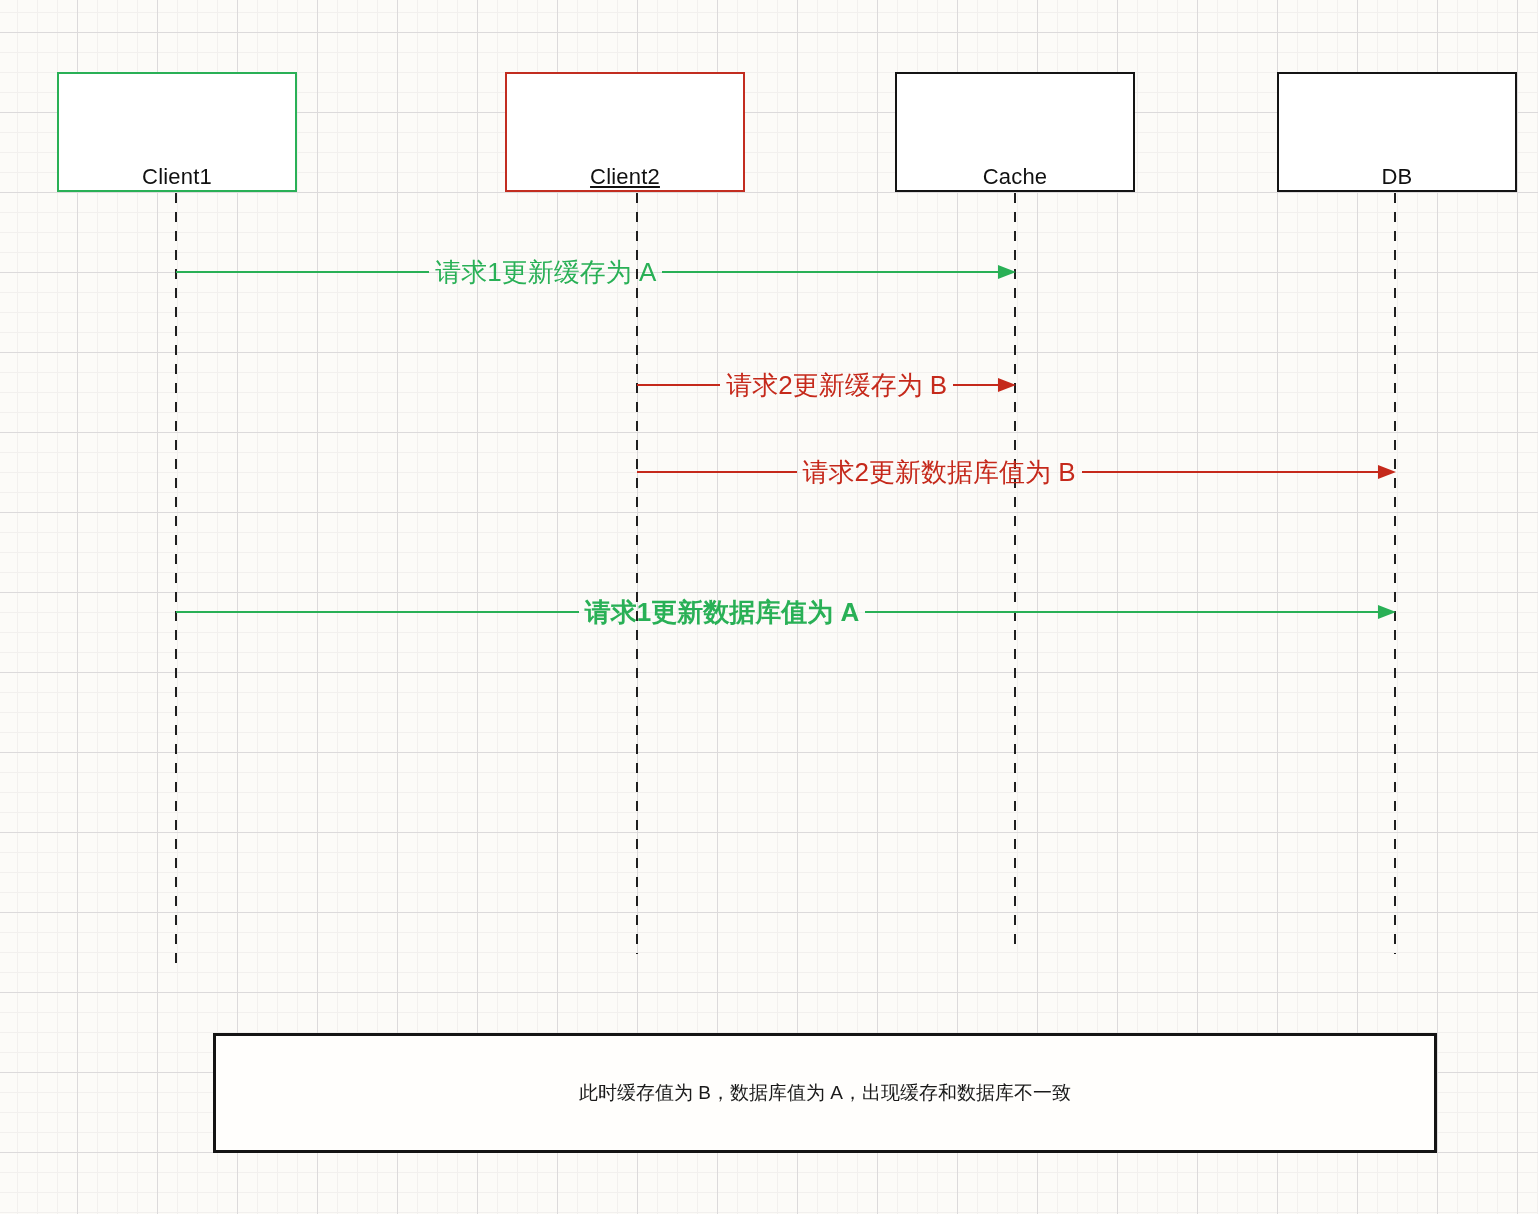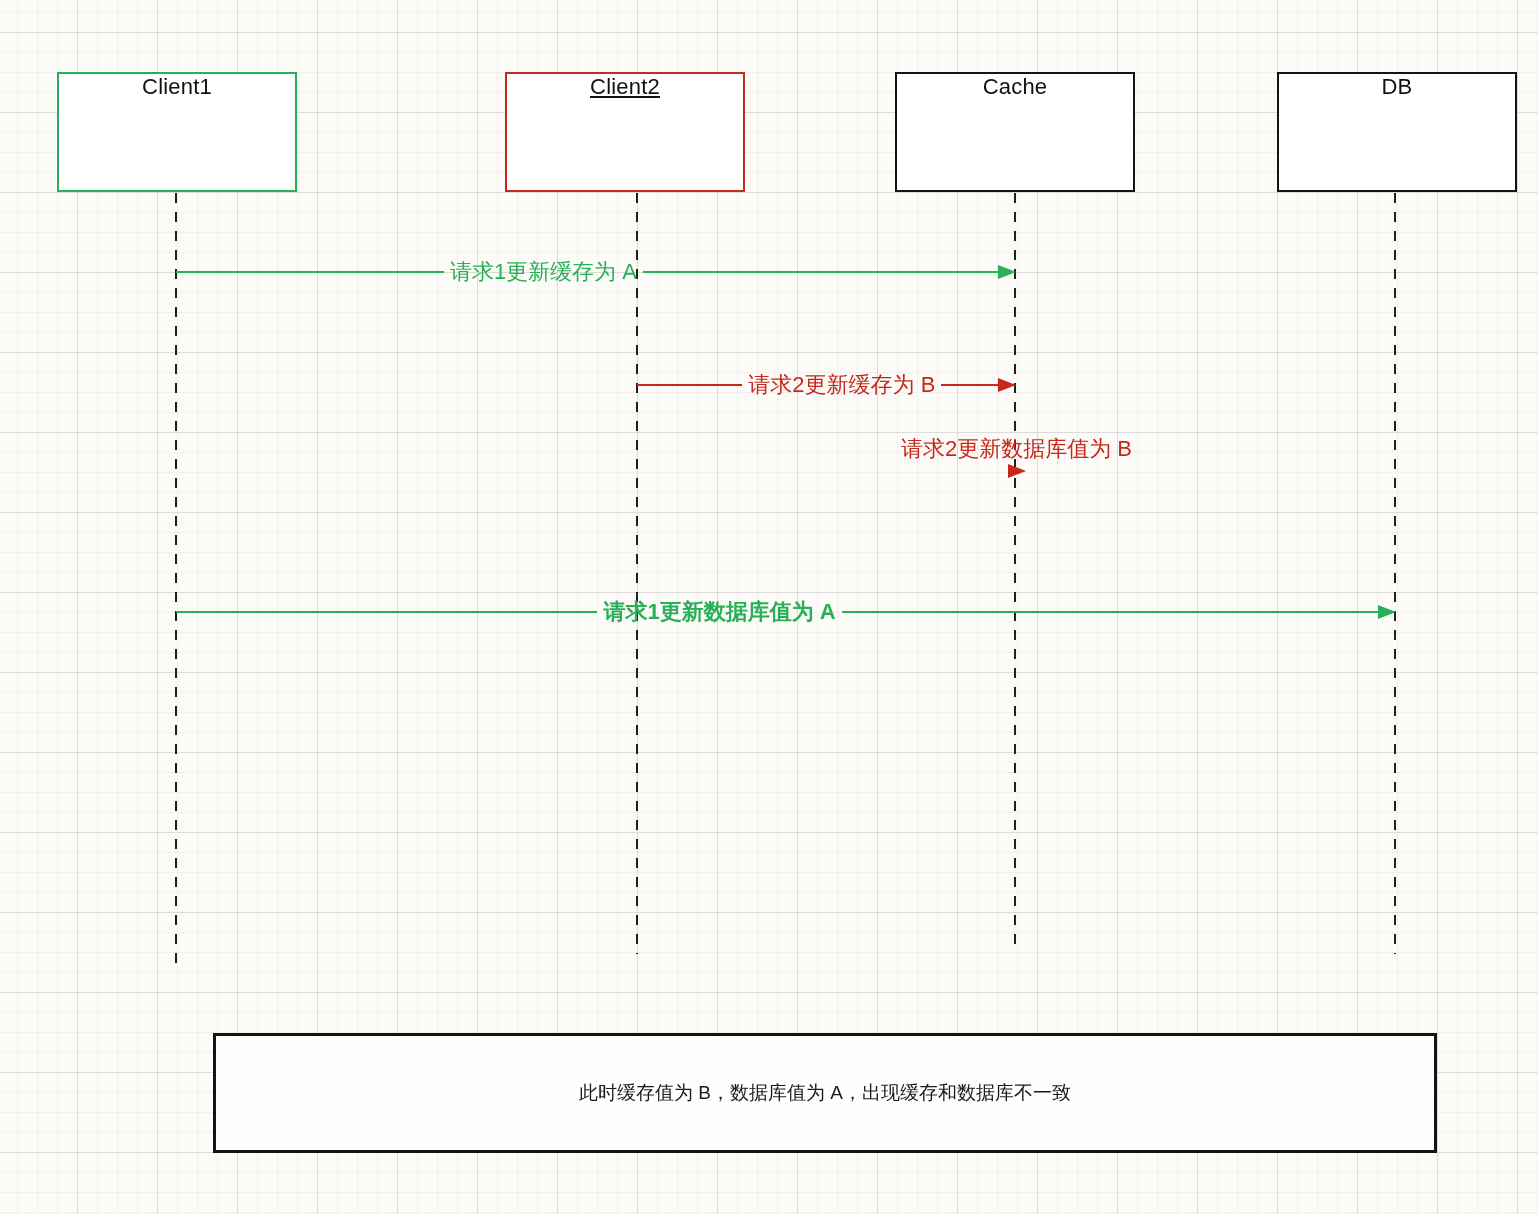--- a/index.html
+++ b/index.html
@@ -15,55 +15,55 @@
       linear-gradient(to right, #f2f0ee 1px, transparent 1px),
       linear-gradient(to bottom, #f2f0ee 1px, transparent 1px);
     background-size:80px 80px, 80px 80px, 20px 20px, 20px 20px;
     background-position:-3px 0, 0 32px, -3px 0, 0 12px;
   }
 
   
   .actor{
     position:absolute;top:72px;width:240px;height:120px;
     box-sizing:border-box;background:#ffffff;
-    display:flex;align-items:flex-start;justify-content:center;
+    display:flex;align-items:flex-end;justify-content:center;
     font-size:22px;color:#111111;letter-spacing:.2px;
   }
   .actor-client1{left:57px;border:2px solid #29b056;}
   .actor-client2{left:505px;border:2px solid #c22d20;text-decoration:underline;}
   .actor-cache{left:895px;border:2px solid #141414;}
   .actor-db{left:1277px;border:2px solid #141414;}
 
   
   .lifeline{
     position:absolute;top:193px;width:2px;
     background:repeating-linear-gradient(180deg,#1f1f1f 0 10px,transparent 10px 19px);
   }
   .ll-client1{left:175px;height:779px;}
   .ll-client2{left:636px;height:761px;}
   .ll-cache{left:1014px;height:753px;}
   .ll-db{left:1394px;height:761px;}
 
   
   .msg{position:absolute;height:30px;display:flex;align-items:center;}
   .msg .seg{height:2px;}
-  .msg-label{font-size:22px;white-space:nowrap;padding:0 6px;line-height:30px;}
+  .msg-label{font-size:26px;white-space:nowrap;padding:0 6px;line-height:30px;}
   .head{width:0;height:0;border-top:7px solid transparent;border-bottom:7px solid transparent;border-left:18px solid;flex:none;}
   .green{color:#29b056;}
   .green .seg{background:#29b056;}
   .green .head{border-left-color:#29b056;}
   .red{color:#c5291b;}
   .red .seg{background:#c5291b;}
   .red .head{border-left-color:#c5291b;}
 
   .a1{left:176px;top:257px;width:840px;}
   .a1 .seg-l{flex:43;} .a1 .seg-r{flex:57;}
   .a2{left:637px;top:344px;width:379px;margin-top:26px;}
   .a2 .seg-l{flex:65;} .a2 .seg-r{flex:35;}
-  .a3{left:637px;top:434px;width:759px;flex-direction:column;}
+  .a3{left:637px;top:457px;width:759px;}
   .a3 .seg-l{flex:35;} .a3 .seg-r{flex:65;}
   .a4{left:176px;top:597px;width:1220px;font-weight:bold;}
   .a4 .seg-l{flex:44;} .a4 .seg-r{flex:56;}
 
   
   .note{
     position:absolute;left:213px;top:1033px;width:1224px;height:120px;
     box-sizing:border-box;background:#fffefc;border:3px solid #141414;
     display:flex;align-items:center;justify-content:center;
     font-size:19px;color:#1a1a1a;

